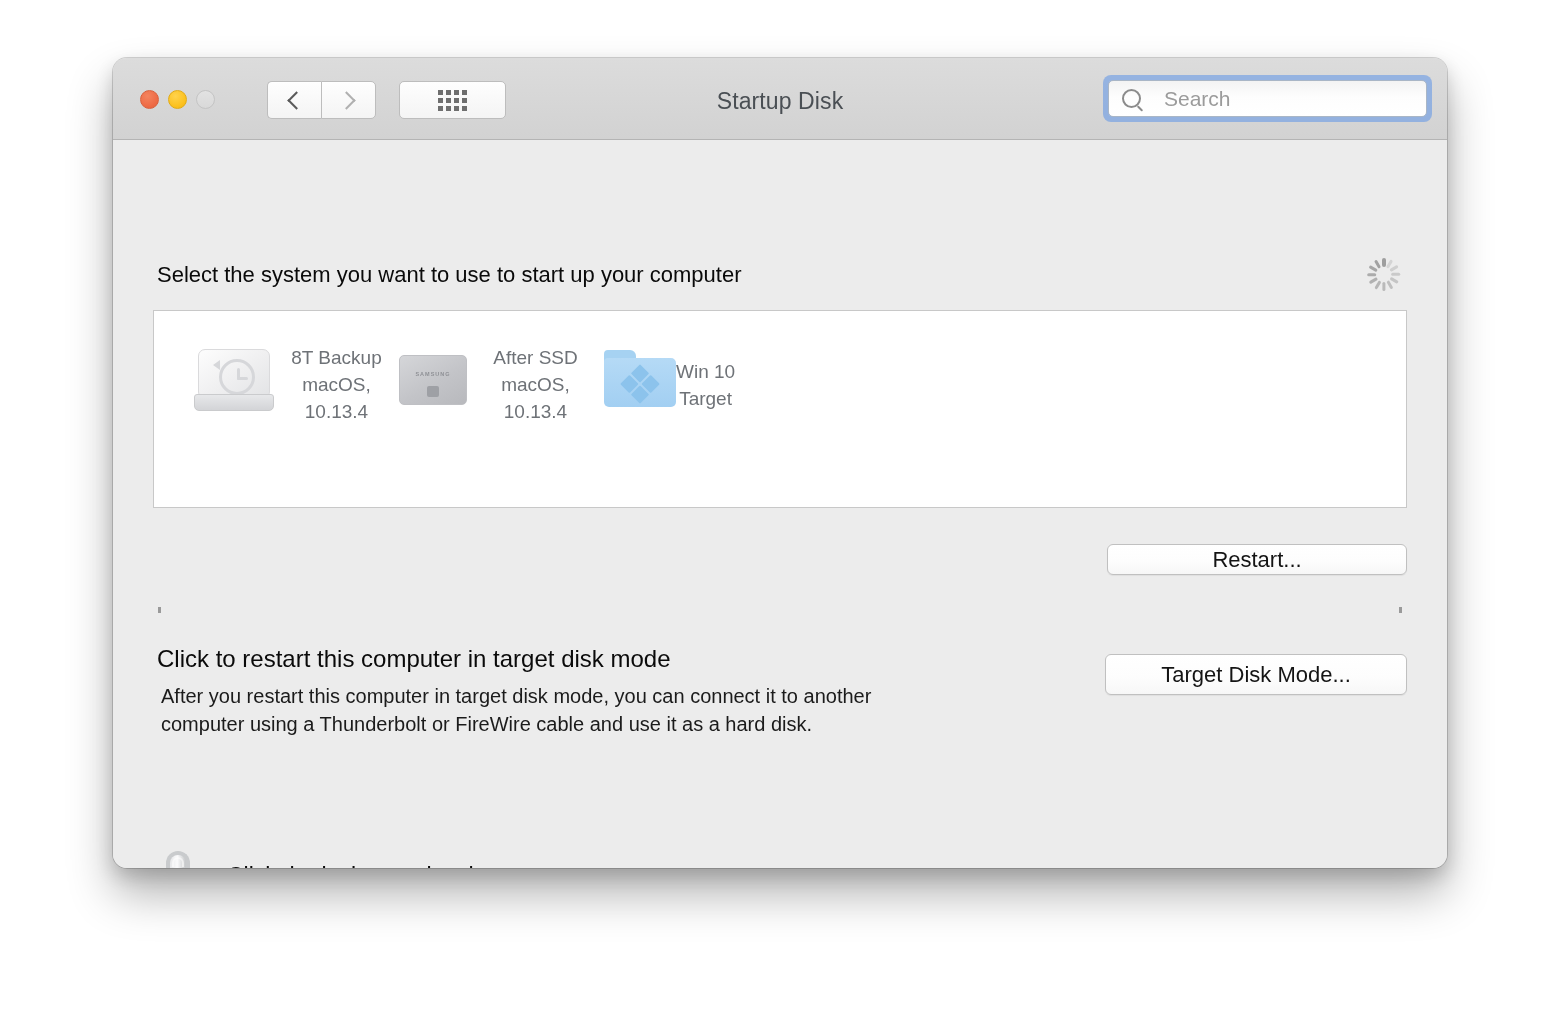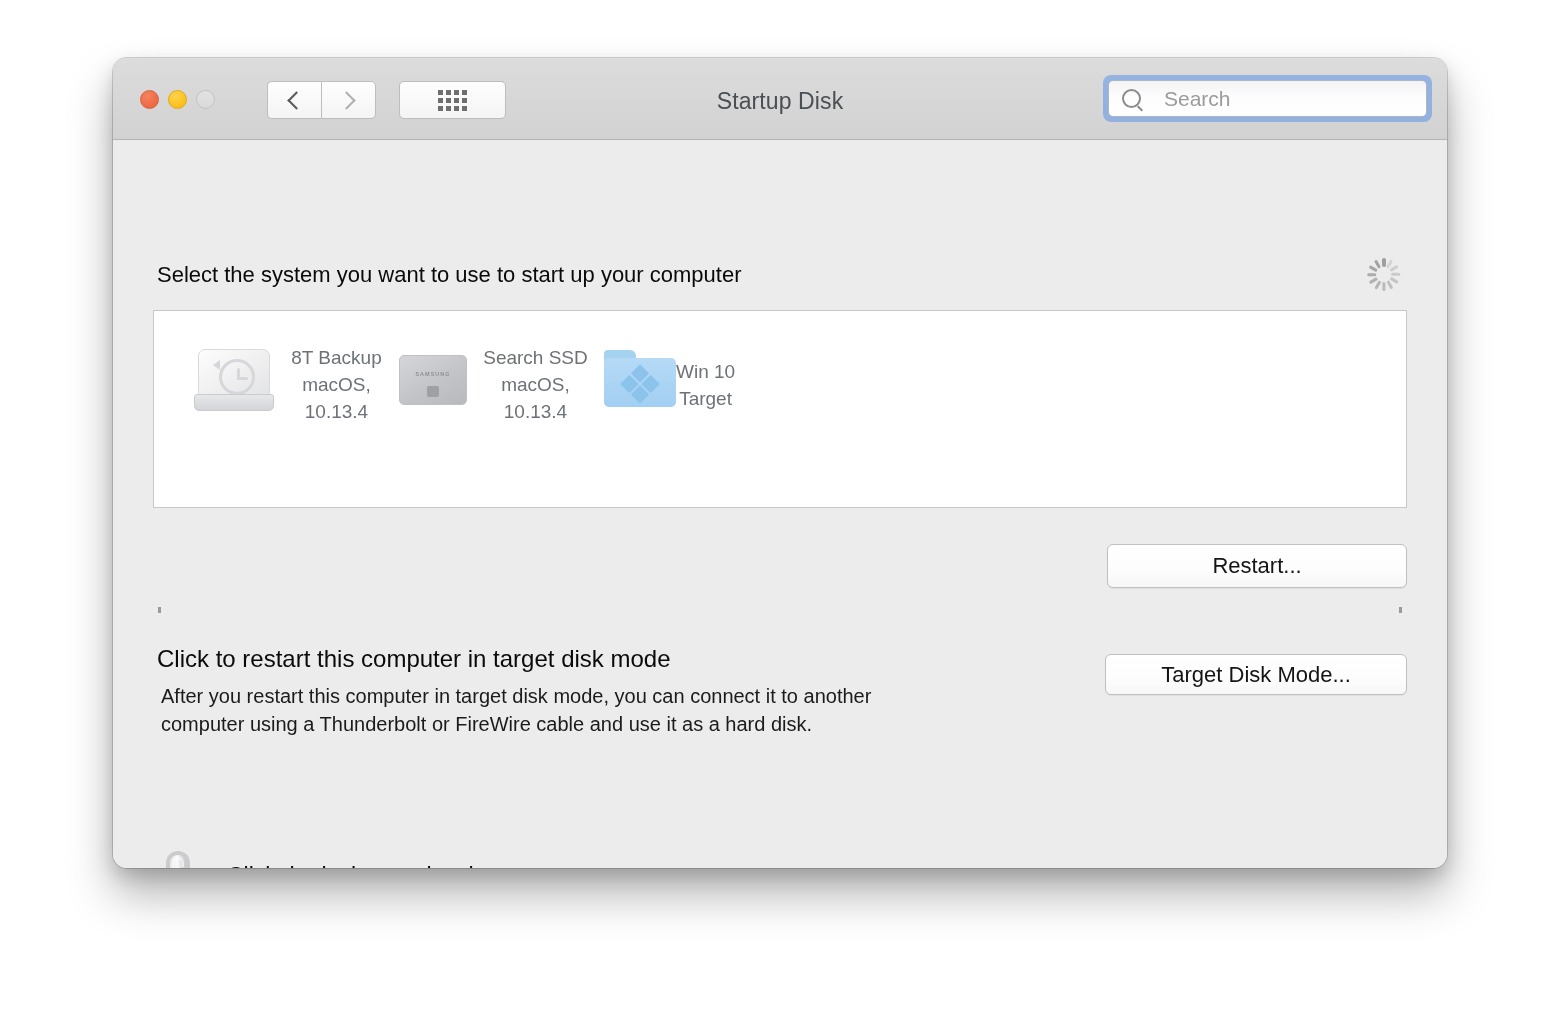--- a/index.html
+++ b/index.html
@@ -405,21 +405,21 @@
     align-items: center;
     justify-content: center;
     font-size: 22px;
     color: #141414;
     box-shadow: 0 1px 1px rgba(0,0,0,0.06);
   }
   .btn-restart {
     right: 40px;
     top: 404px;
     width: 300px;
-    height: 44px;
+    height: 31px;
   }
   .btn-tdm {
     right: 40px;
     top: 514px;
     width: 302px;
     height: 41px;
   }
 
   
   .sep-tick {
@@ -583,21 +583,21 @@
         </div>
 
         <div class="disk">
           <div class="disk-icon">
             <div class="ssd">
               <div class="brand">SAMSUNG</div>
               <div class="chip"></div>
             </div>
           </div>
           <div class="disk-label">
-            <div>Search SSD</div>
+            <div>After SSD</div>
             <div>macOS, 10.13.4</div>
           </div>
         </div>
 
         <div class="disk">
           <div class="disk-icon">
             <div class="winfolder">
               <div class="tab"></div>
               <div class="body"></div>
               <div class="winlogo">

